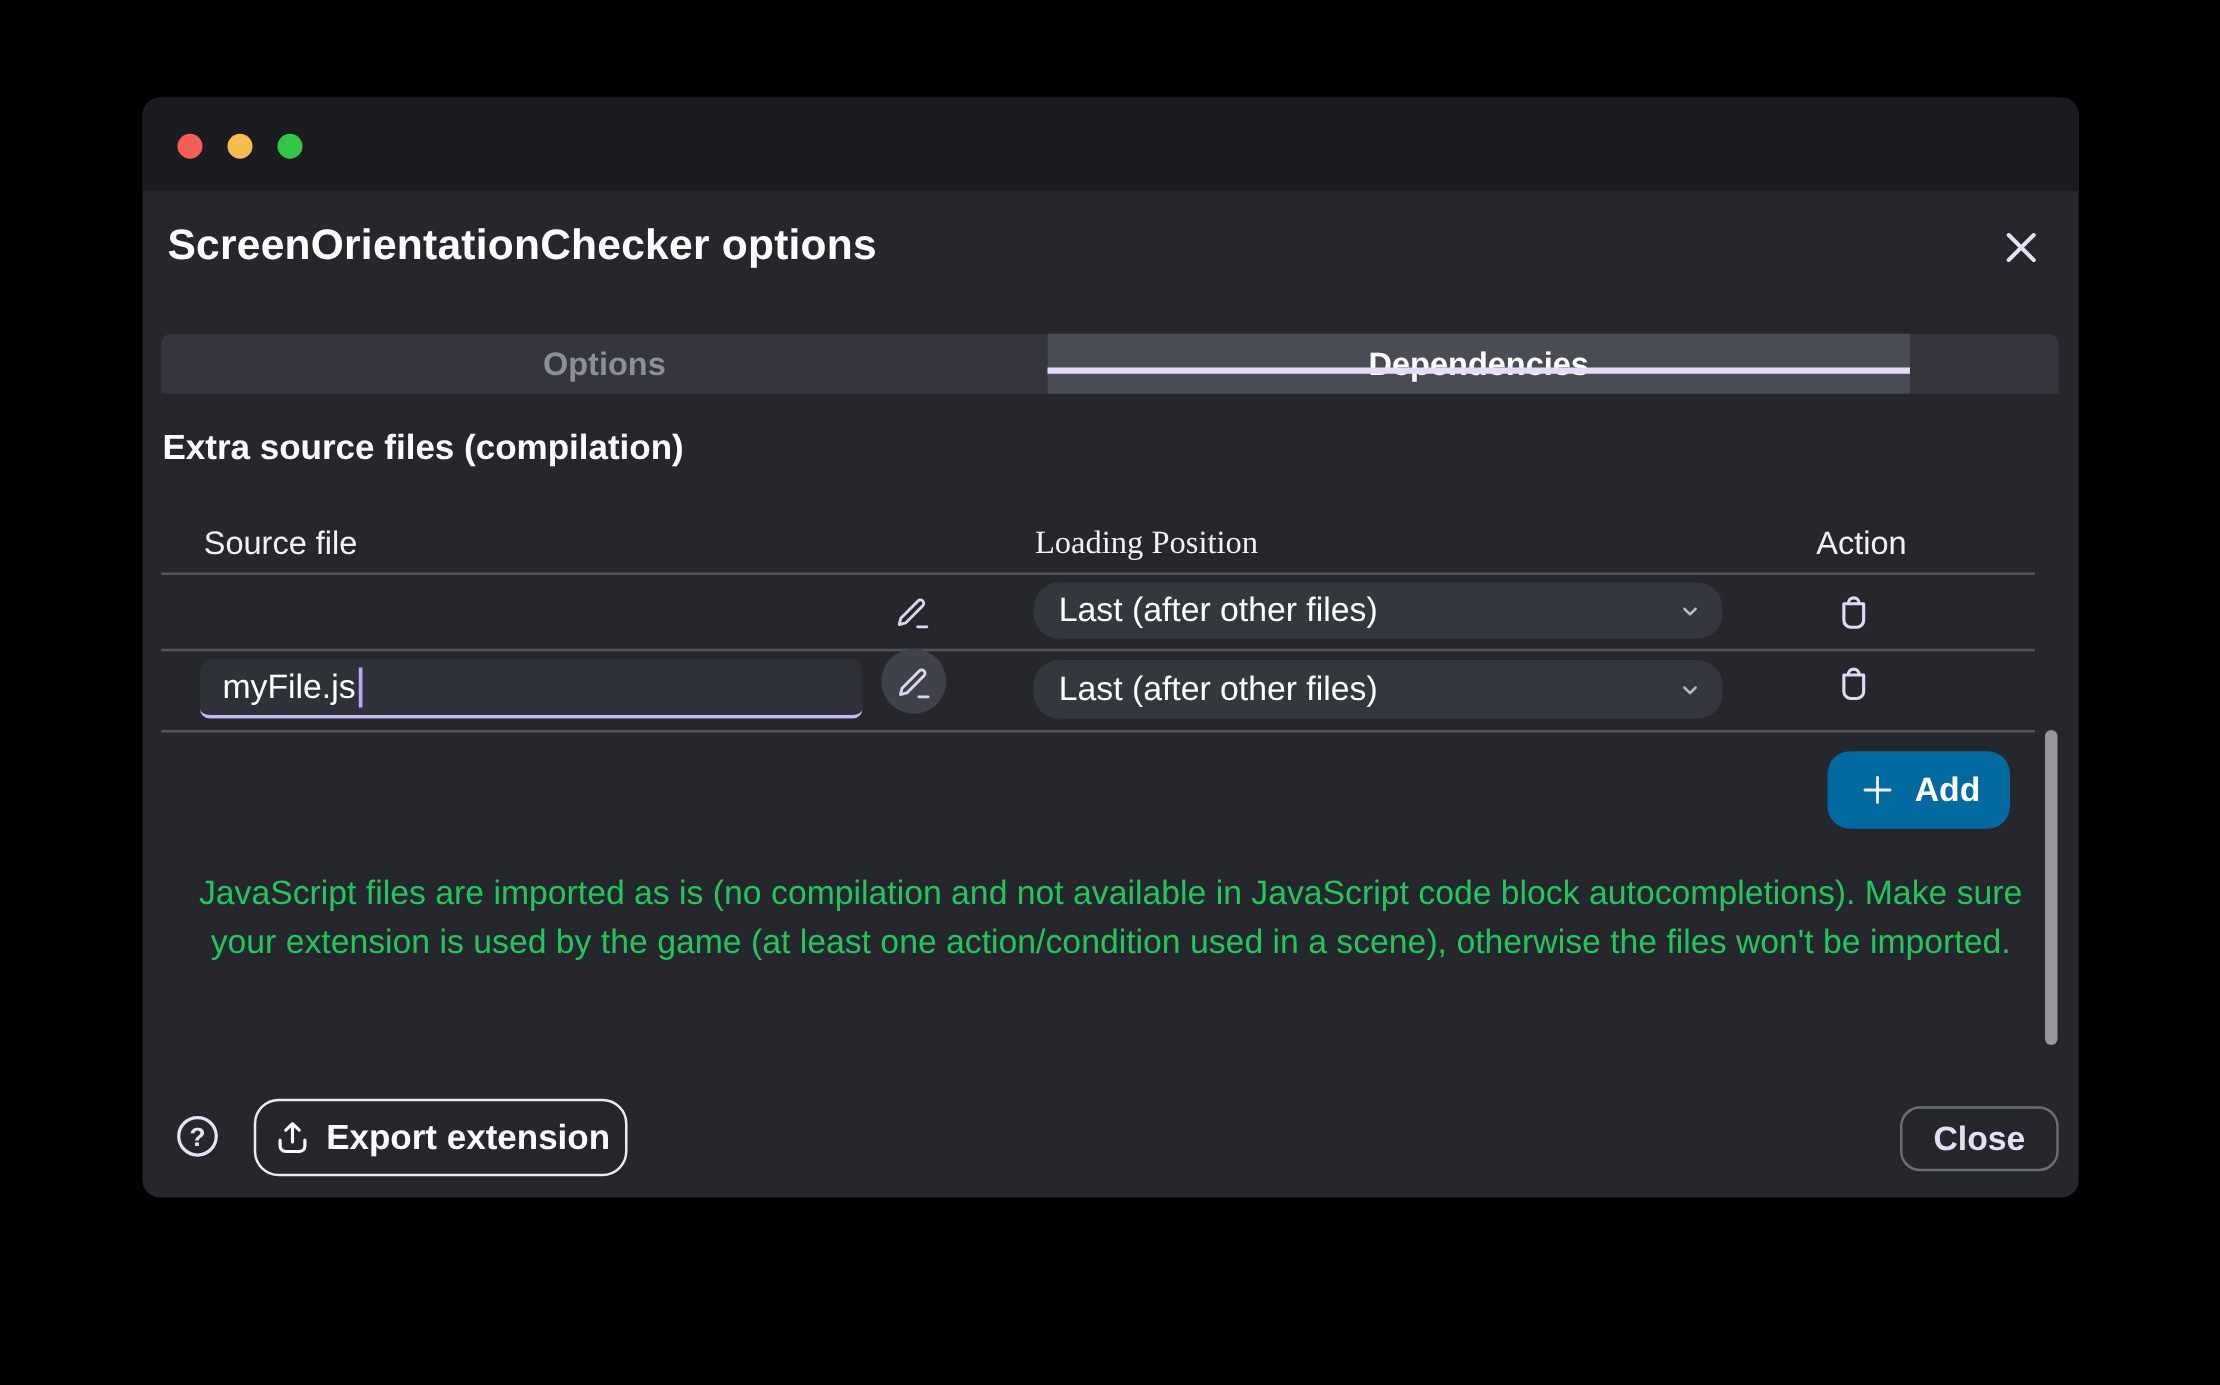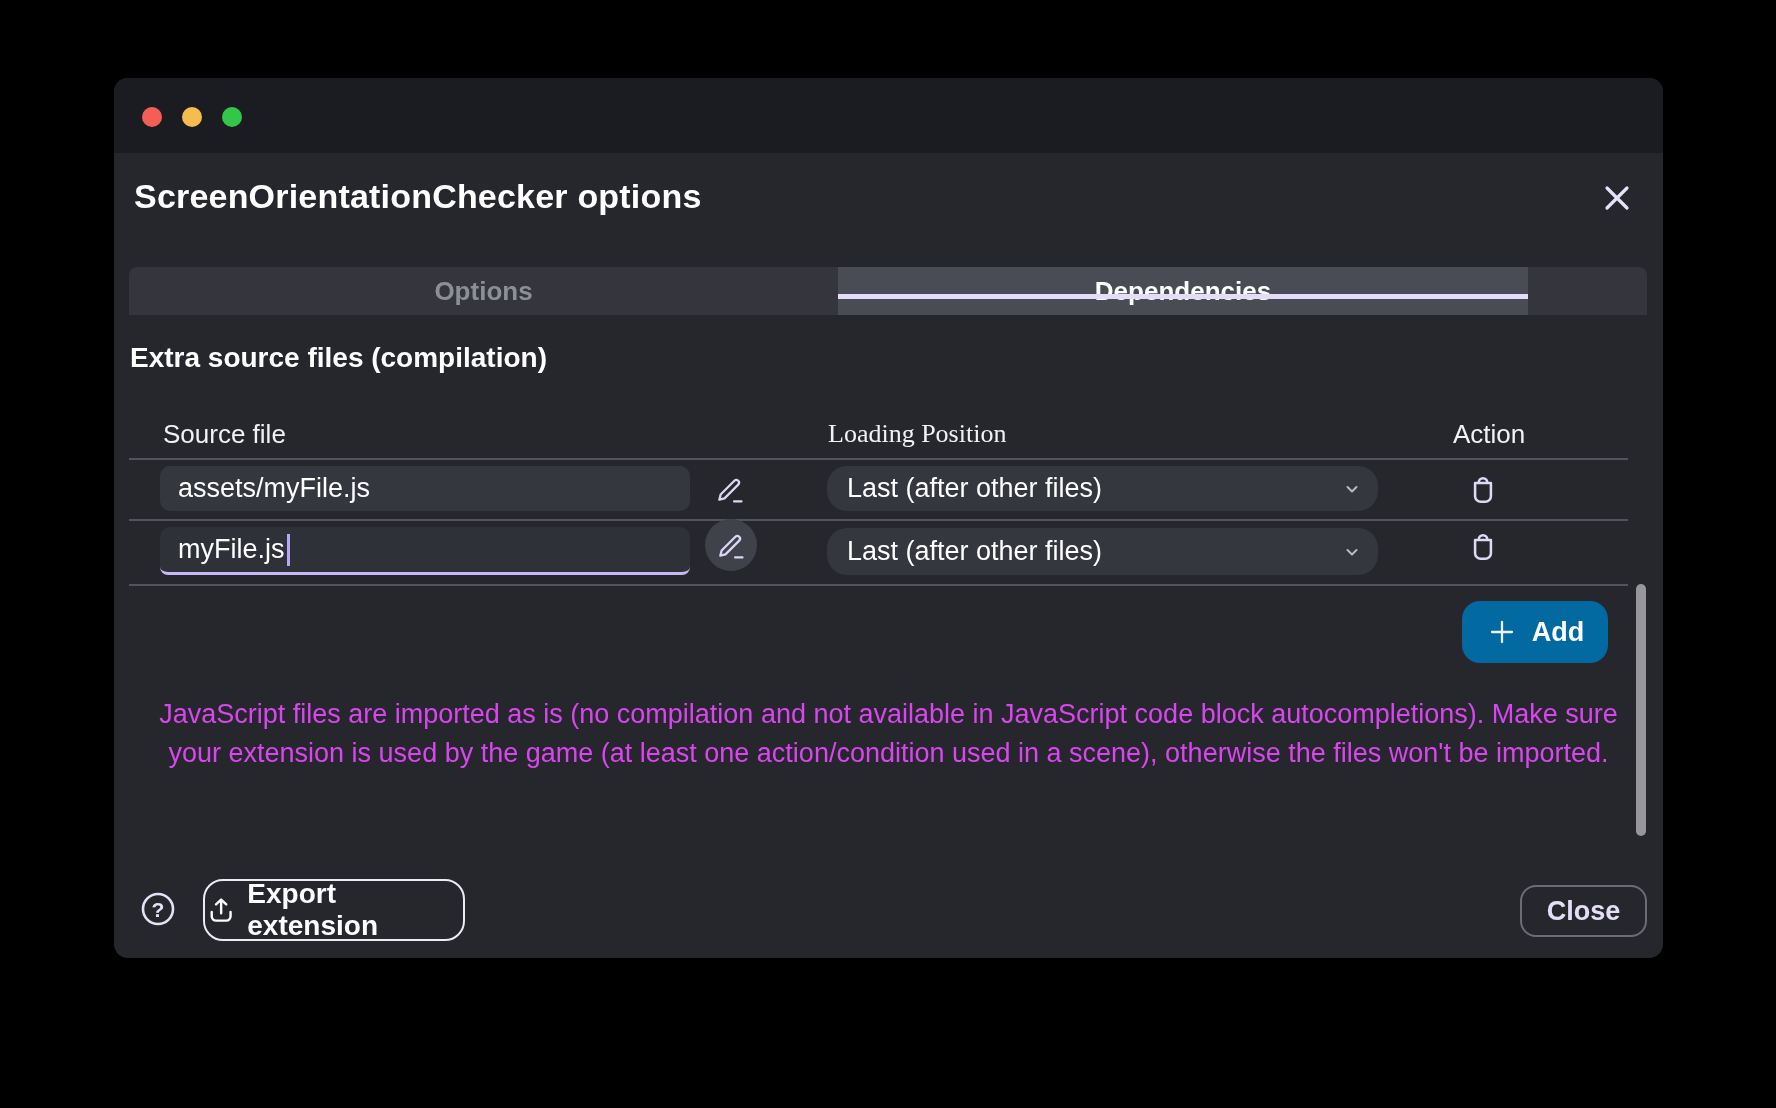--- a/index.html
+++ b/index.html
@@ -40,24 +40,24 @@
   .select svg{position:absolute;right:14px;top:50%;transform:translateY(-50%);}
   .trash-btn{position:absolute;width:52px;height:52px;display:flex;align-items:center;justify-content:center;cursor:pointer;}
   .trash-r1{left:1343px;top:385px;}
   .trash-r2{left:1343px;top:442px;}
   
   .scrollbar{position:absolute;left:1522px;top:506px;width:10px;height:252px;background:#96969b;border-radius:5px;cursor:grab;}
   
   .add-btn{position:absolute;left:1348px;top:523px;width:146px;height:62px;border-radius:18px;background:#0369a1;display:flex;align-items:center;justify-content:center;gap:14px;cursor:pointer;}
   .add-btn span{color:#ffffff;font-size:27px;font-weight:bold;}
   
-  .note{position:absolute;left:30px;top:617px;width:1489px;text-align:center;font-size:27px;line-height:38.5px;color:#d946ef;}
+  .note{position:absolute;left:30px;top:617px;width:1489px;text-align:center;font-size:27px;line-height:38.5px;color:#22c55e;}
   
   .help-btn{position:absolute;left:24px;top:811px;width:40px;height:40px;cursor:pointer;}
-  .export-btn{position:absolute;left:89px;top:801px;width:262px;height:62px;border-radius:20px;border:2.5px solid #ecebf3;box-sizing:border-box;display:flex;align-items:center;justify-content:center;gap:10px;cursor:pointer;background:transparent;}
+  .export-btn{position:absolute;left:89px;top:801px;width:299px;height:62px;border-radius:20px;border:2.5px solid #ecebf3;box-sizing:border-box;display:flex;align-items:center;justify-content:center;gap:10px;cursor:pointer;background:transparent;}
   .export-btn span{color:#fdfcff;font-size:28px;font-weight:bold;}
   .close-btn{position:absolute;left:1406px;top:807px;width:127px;height:52px;border-radius:16px;border:2px solid #6b6d74;box-sizing:border-box;display:flex;align-items:center;justify-content:center;cursor:pointer;background:transparent;}
   .close-btn span{color:#e4def6;font-size:27px;font-weight:bold;}
 </style>
 </head>
 <body>
 
 <div class="stage">
   <div class="window">
 
@@ -87,23 +87,20 @@
     </div>
 
     <div class="section-heading">Extra source files (compilation)</div>
 
     <div class="col-header col-source">Source file</div>
     <div class="col-header col-position">Loading Position</div>
     <div class="col-header col-action">Action</div>
 
     <div class="divider div1"></div>
 
-    <div class="textfield tf-r1">
-      <span>assets/myFile.js</span>
-    </div>
     <div class="edit-btn edit-r1">
       <svg width="34" height="34" viewBox="0 0 24 24" fill="none" stroke="#ddd6f3" stroke-width="1.6" stroke-linecap="round" stroke-linejoin="round">
         <path d="M4.5 19.5 L5.4 15.9 L15.1 6.2 a1.9 1.9 0 0 1 2.7 2.7 L8.1 18.6 Z"></path>
         <path d="M14.9 20.8 h5.2"></path>
       </svg>
     </div>
     <div class="select sel-r1">
       <span>Last (after other files)</span>
       <svg width="24" height="24" viewBox="0 0 24 24" fill="none" stroke="#b9bac0" stroke-width="2" stroke-linecap="round" stroke-linejoin="round">
         <path d="M7.5 10 L12 14.5 L16.5 10"></path>

